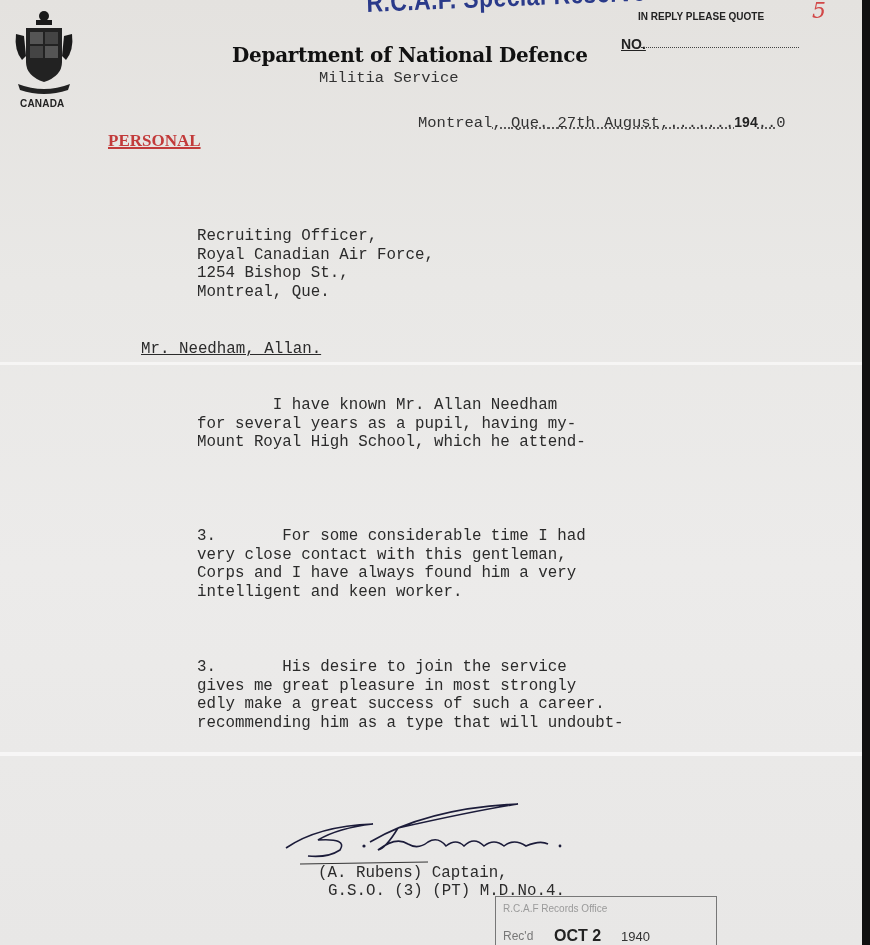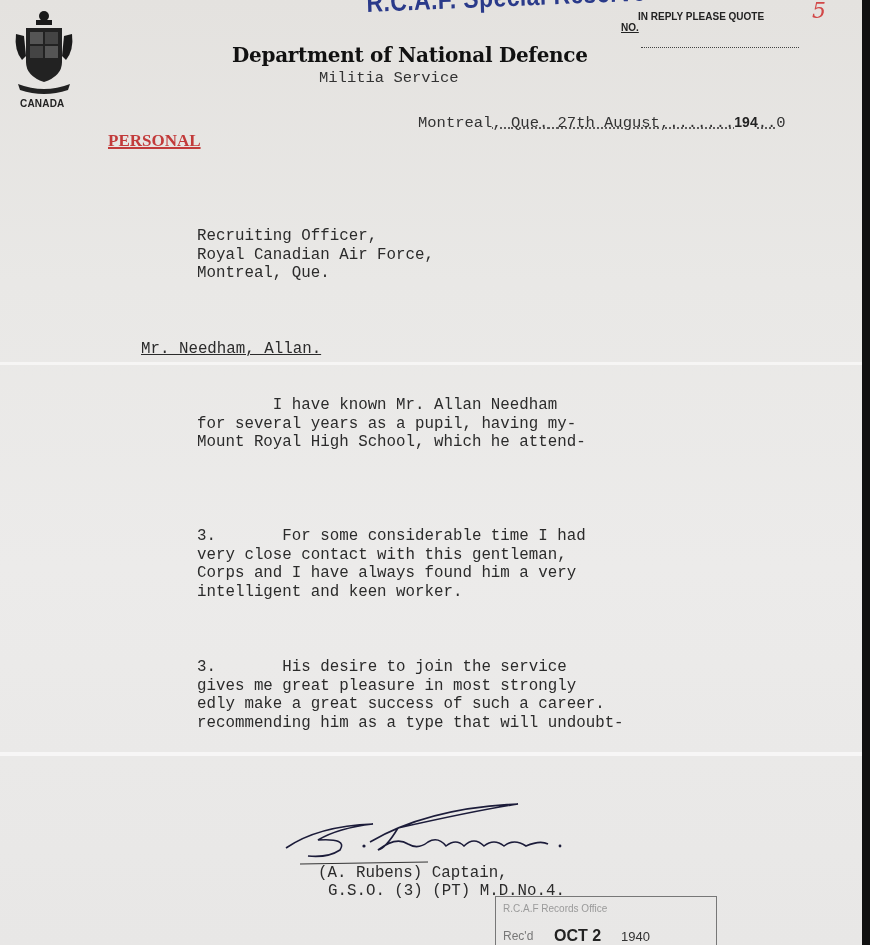--- a/index.html
+++ b/index.html
@@ -19,21 +19,21 @@
 
   .crest { position:absolute; left:12px; top:10px; width:64px; height:86px; }
   .canada { left:20px; top:98px; font-family:"Liberation Sans", sans-serif; font-weight:bold; font-size:10px; color:#222; letter-spacing:0.2px; }
 
   .stamp-top { left:366px; top:-12px; font-family:"Liberation Sans", sans-serif; font-weight:bold; font-size:27px; color:#2a3a8a; transform:scaleX(0.85) rotate(-2deg); transform-origin:left top; letter-spacing:0.5px; }
 
   .dept { left:232px; top:43px; font-family:"DejaVu Serif", serif; font-weight:bold; font-size:20px; color:#111; letter-spacing:-0.3px; }
   .militia { left:319px; top:69px; font-size:15.5px; color:#333; }
 
   .reply { left:638px; top:11px; font-family:"Liberation Sans", sans-serif; font-weight:bold; font-size:10px; color:#222; }
-  .no { left:621px; top:22px; font-family:"Liberation Sans", sans-serif; font-weight:bold; font-size:10px; color:#222;text-decoration:underline; }
+  .no { left:621px; top:36px; font-family:"Liberation Sans", sans-serif; font-weight:bold; font-size:14px; color:#222;text-decoration:underline; }
   .no-dots { position:absolute; left:641px; top:47px; width:158px; border-bottom:1px dotted #444; }
   .red5 { left:812px; top:-2px; font-family:"DejaVu Serif", serif; font-size:22px; color:#d24848; font-style:italic; }
 
   .dateline { left:418px; top:114px; font-size:15.5px; color:#333; }
   .dateline .u { text-decoration:underline dotted;font-family:Liberation Mono, monospace; }
   .year { font-family:"Liberation Sans", sans-serif; font-weight:bold; font-size:14px; color:#222; }
 
   .personal { left:108px; top:131px; font-family:"Liberation Serif", serif; font-weight:bold; font-size:17px; color:#c23a3a; text-decoration:underline; text-decoration-thickness:2px; }
 
   .body-text { font-size:15.8px; color:#2b2b2b; line-height:18.6px; }
@@ -81,21 +81,21 @@
 
   <div class="abs reply">IN REPLY PLEASE QUOTE</div>
   <div class="abs no">NO.</div>
   <div class="no-dots"></div>
   <div class="abs red5">5</div>
 
   <div class="abs dateline"><span>Montreal</span><span class="u">, <span>Que.</span> <span>27th August,</span>.......</span><span class="year">194</span><span class="u">..</span><span>0</span></div>
 
   <div class="abs personal">PERSONAL</div>
 
-  <div class="abs body-text addr"><div>Recruiting Officer,</div><div>Royal Canadian Air Force,</div><div>Montreal, Que.</div></div>
+  <div class="abs body-text addr"><div>Recruiting Officer,</div><div>Royal Canadian Air Force,</div><div>1254 Bishop St.,</div><div>Montreal, Que.</div></div>
 
   <div class="abs re">Mr. Needham, Allan.</div>
 
   <div class="abs body-text p1"><div>        I have known Mr. Allan Needham</div><div>for several years as a pupil, having my-</div><div>Mount Royal High School, which he attend-</div></div>
 
   <div class="abs body-text p2"><div>3.       For some considerable time I had</div><div>very close contact with this gentleman,</div><div>Corps and I have always found him a very</div><div>intelligent and keen worker.</div></div>
 
   <div class="abs body-text p3"><div>3.       His desire to join the service</div><div>gives me great pleasure in most strongly</div><div>edly make a great success of such a career.</div><div>recommending him as a type that will undoubt-</div></div>
 
   <svg class="sig" viewBox="0 0 300 70">

